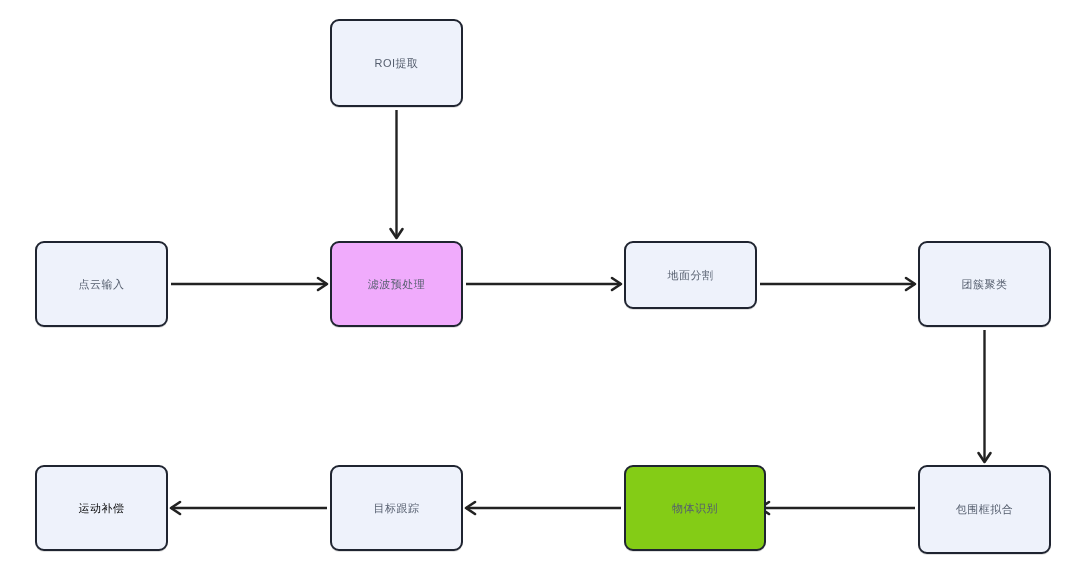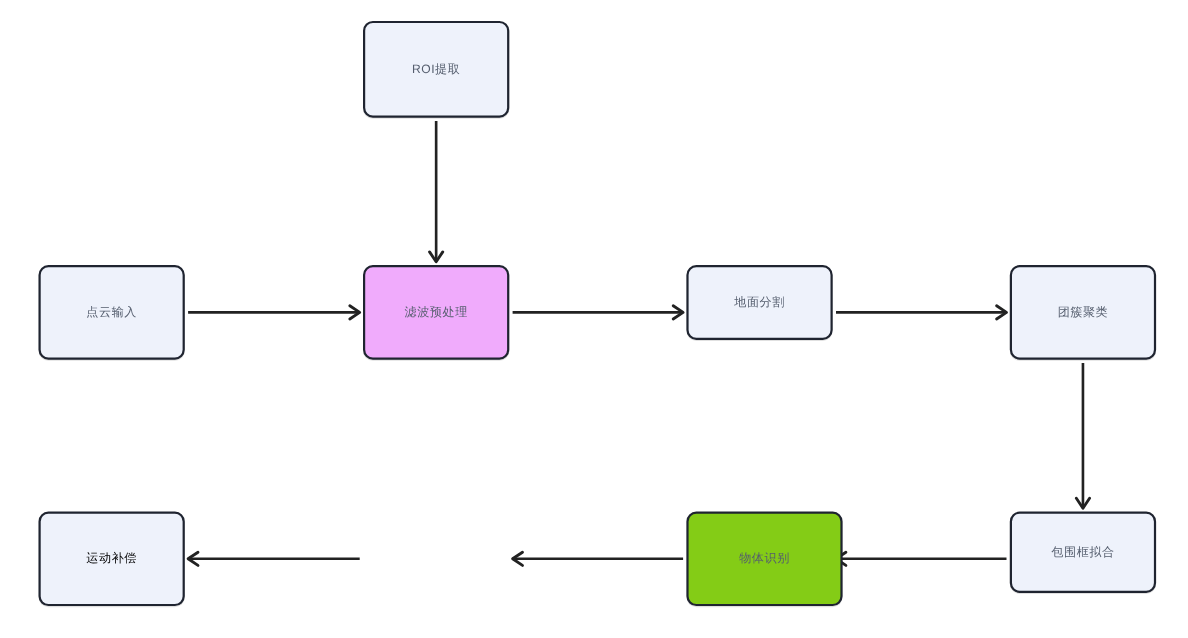--- a/index.html
+++ b/index.html
@@ -93,22 +93,25 @@
     </div>
     <div class="node" style="left: 330px; top: 241px; width: 133px; height: 86px; background: #f0abfc; border-color: rgb(31, 36, 48);">
       <span class="node-label" style="color: rgb(85, 94, 110);">滤波预处理</span>
     </div>
     <div class="node" style="left: 624px; top: 241px; width: 133px; height: 68px; background: rgb(238, 242, 251); border-color: rgb(31, 36, 48);">
       <span class="node-label" style="color: rgb(85, 94, 110);">地面分割</span>
     </div>
     <div class="node" style="left: 918px; top: 241px; width: 133px; height: 86px; background: rgb(238, 242, 251); border-color: rgb(31, 36, 48);">
       <span class="node-label" style="color: rgb(85, 94, 110);">团簇聚类</span>
     </div>
-    <div class="node" style="left: 918px; top: 465px; width: 133px; height: 74px; background: rgb(238, 242, 251); border-color: rgb(31, 36, 48);">
+    <div class="node" style="left: 918px; top: 465px; width: 133px; height: 89px; background: rgb(238, 242, 251); border-color: rgb(31, 36, 48);">
       <span class="node-label" style="color: rgb(85, 94, 110);">包围框拟合</span>
     </div>
     <div class="node" style="left: 624px; top: 465px; width: 142px; height: 86px; background: #84cc16; border-color: rgb(31, 36, 48);">
       <span class="node-label" style="color: rgb(85, 94, 110);">物体识别</span>
+    </div>
+    <div class="node" style="left: 330px; top: 465px; width: 133px; height: 86px; background: rgb(238, 242, 251); border-color: rgb(31, 36, 48);">
+      <span class="node-label" style="color: rgb(85, 94, 110);">目标跟踪</span>
     </div>
     <div class="node" style="left: 35px; top: 465px; width: 133px; height: 86px; background: rgb(238, 242, 251); border-color: rgb(31, 36, 48);">
       <span class="node-label" style="color: #000000;">运动补偿</span>
     </div>
   </div>
 
 </body></html>

